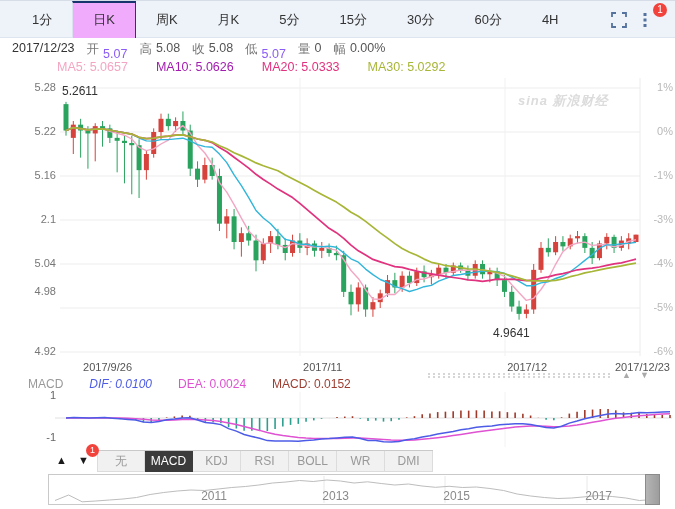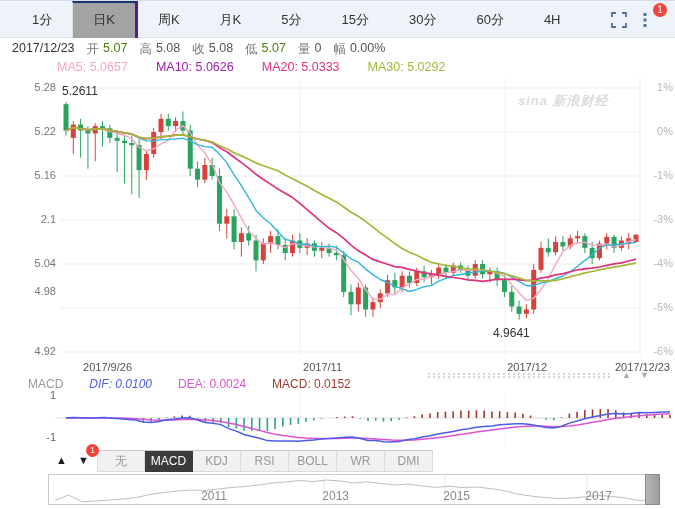--- a/index.html
+++ b/index.html
@@ -1,33 +1,33 @@
 <!DOCTYPE html>
 <html><head>
 <meta charset="utf-8">
 <style>
   html,body{margin:0;padding:0;background:#fff;font-family:"Liberation Sans","DejaVu Sans",sans-serif;}
   #app{position:relative;width:675px;height:509px;background:#fff;overflow:hidden;font-size:12px;color:#444;}
   
   .topbar{position:absolute;left:0;top:0;width:675px;height:38px;background:#eef3f9;border-top:1px solid #d7dde6;border-bottom:1px solid #dde6f0;box-sizing:border-box;}
   #top-tabs{position:absolute;left:12px;top:0;height:37px;display:flex;}
   .ptab{height:37px;line-height:37px;padding:0 20px;font-size:13px;color:#333;cursor:pointer;box-sizing:border-box;}
-  .ptab.active{background:#a3a3a3;border-top:2px solid #16356d;border-left:1px solid #dbe3ee;border-right:3px solid #4c1d95;line-height:33px;}
+  .ptab.active{background:#f0abfc;border-top:2px solid #16356d;border-left:1px solid #dbe3ee;border-right:1px solid #4c1d95;line-height:33px;}
   .topbar-icons{position:absolute;right:8px;top:0;height:38px;}
   .fs-icon{position:absolute;right:40px;top:11px;width:16px;height:16px;}
   .kebab{position:absolute;right:20px;top:11px;width:4px;height:16px;}
   .badge{display:inline-block;background:#f2423c;color:#fff;border-radius:50%;text-align:center;}
   .top-badge{position:absolute;right:0px;top:2px;width:14px;height:14px;line-height:14px;font-size:10px;}
   
   .quote-row{position:absolute;left:12px;top:41px;height:16px;display:flex;gap:12px;font-size:12.5px;color:#555;white-space:nowrap;}
   .q-date{color:#333;}
   .q-field{display:inline-flex;gap:4px;}
   .q-label{color:#777;}
   .q-val{color:#555;}
-  .q-val.green{color:#4d7c0f;}
+  .q-val.green{color:#8b5cf6;margin-top:6px;}
   
   #ma-row{position:absolute;left:57px;top:60px;height:15px;display:flex;gap:28px;font-size:12.5px;white-space:nowrap;}
   .watermark{position:absolute;left:518px;top:92px;font-size:13px;font-style:italic;font-weight:bold;color:#dcdcdc;letter-spacing:1px;}
   
   .yl{position:absolute;left:0;width:56px;text-align:right;font-size:11px;color:#777;height:13px;line-height:13px;}
   .yr{position:absolute;left:641px;width:32px;text-align:right;font-size:11px;color:#b8b8b8;height:13px;line-height:13px;}
   .xl{position:absolute;top:361px;height:13px;line-height:13px;font-size:11px;color:#555;text-align:right;width:84px;}
   .anno{position:absolute;font-size:12px;color:#333;white-space:nowrap;}
   svg{position:absolute;display:block;}
   

